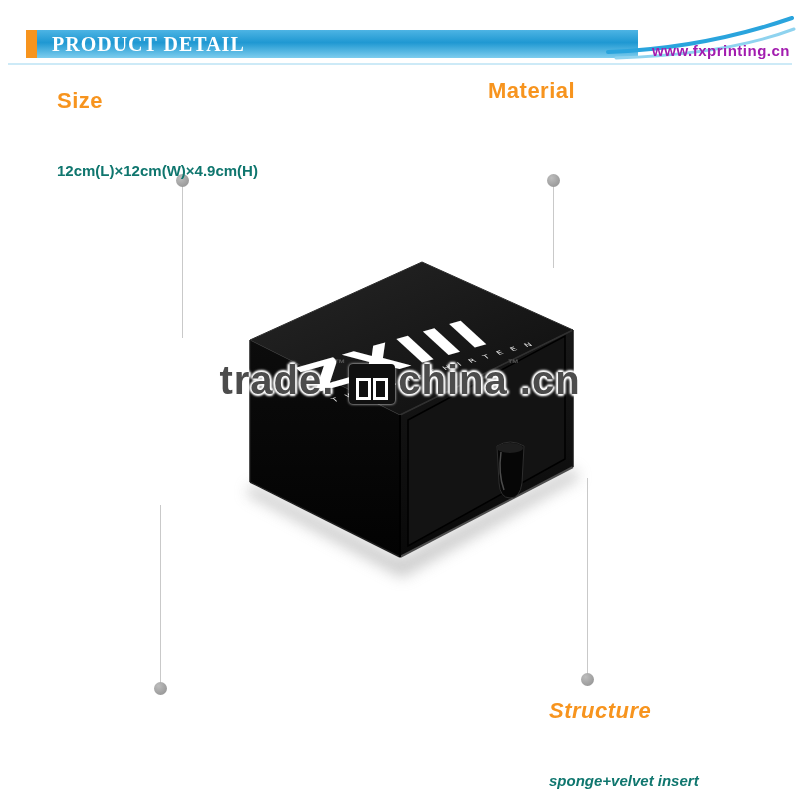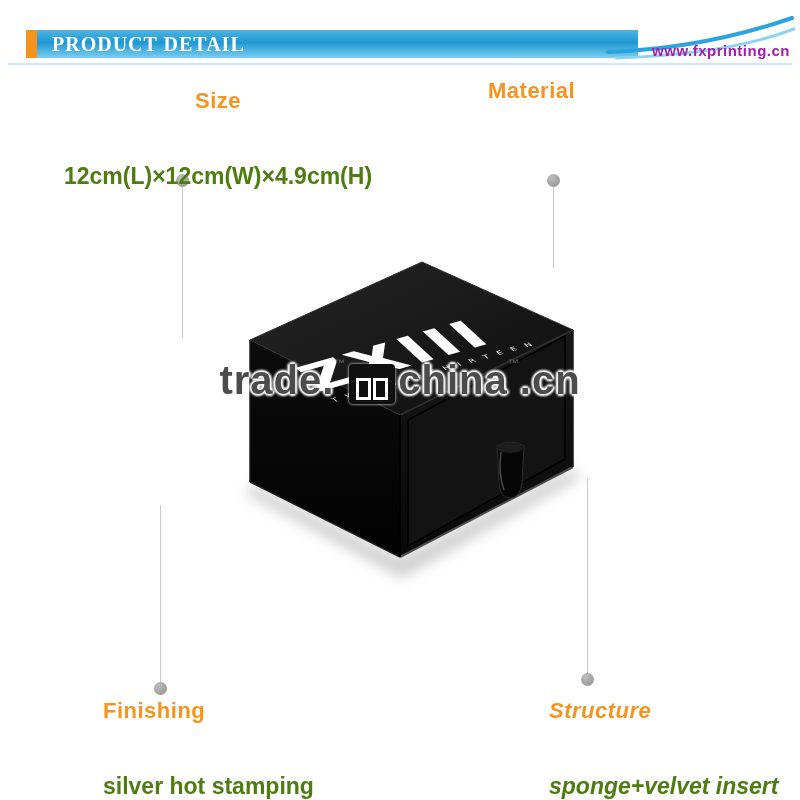--- a/index.html
+++ b/index.html
@@ -23,23 +23,23 @@
   .website{
     position:absolute;right:10px;top:42px;z-index:5;
     color:#a21caf;font-size:15px;font-weight:bold;letter-spacing:.5px;
   }
   
   .callout{position:absolute;z-index:3;}
   .callout h3{
     margin:0 0 6px 0;color:#f7941e;font-size:22px;font-weight:bold;letter-spacing:.5px;
   }
   .callout .val{
-    color:#4d7c0f;font-size:23px;font-weight:bold;line-height:1.35;white-space:nowrap;margin-top:47px;
+    color:#0f766e;font-size:15px;font-weight:bold;line-height:1.35;white-space:nowrap;margin-top:47px;
   }
-  #co-size{left:64px;top:88px;text-align:center;}
+  #co-size{left:57px;top:88px;}
   #co-material{left:488px;top:78px;}
   #co-finishing{left:103px;top:698px;}
   #co-structure{left:549px;top:698px;font-style:italic;}
   
   .lead{position:absolute;width:1px;background:#c9c9c9;z-index:2;}
   .dot{
     position:absolute;width:13px;height:13px;border-radius:50%;z-index:2;
     background:radial-gradient(circle at 35% 30%, #bdbdbd, #8e8e8e);
   }
   #ln-size{left:182px;top:186px;height:152px;}
@@ -90,24 +90,20 @@
 
   <div class="callout" id="co-size">
     <h3>Size</h3>
     <div class="val">12cm(L)×12cm(W)×4.9cm(H)</div>
   </div>
 
   <div class="callout" id="co-material">
     <h3>Material</h3>
   </div>
 
-  <div class="callout" id="co-finishing">
-    <h3>Finishing</h3>
-    <div class="val">silver hot stamping</div>
-  </div>
 
   <div class="callout" id="co-structure">
     <h3>Structure</h3>
     <div class="val">sponge+velvet insert</div>
   </div>
 
   <div class="lead" id="ln-size"></div>
   <div class="dot" id="dot-size"></div>
   <div class="lead" id="ln-material"></div>
   <div class="dot" id="dot-material"></div>

